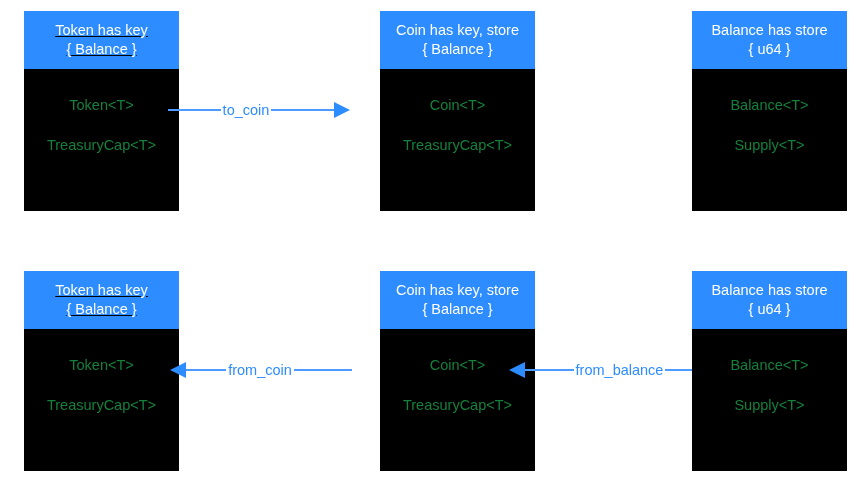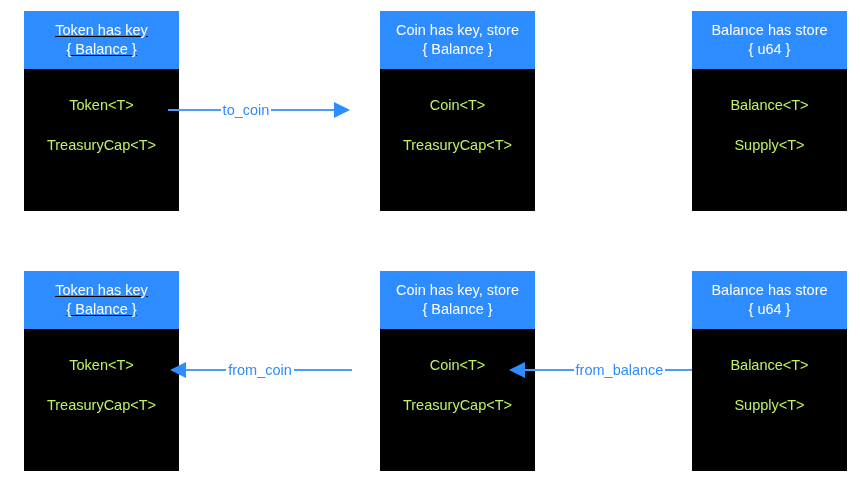--- a/index.html
+++ b/index.html
@@ -39,21 +39,21 @@
     line-height: 19px;
     font-size: 14.5px;
     text-align: center;
     box-sizing: border-box;
     padding: 0 4px;
   }
   .node-header .hdr-line { display: block; white-space: nowrap; }
   .node-body {
     flex: 1;
     background: #000000;
-    color: #bef264;
+    color: #15803d;
     display: flex;
     flex-direction: column;
     align-items: center;
     justify-content: center;
     text-align: center;
     box-sizing: border-box;
     padding-bottom: 31px;
   }
   .node-body .body-line {
     display: block;

